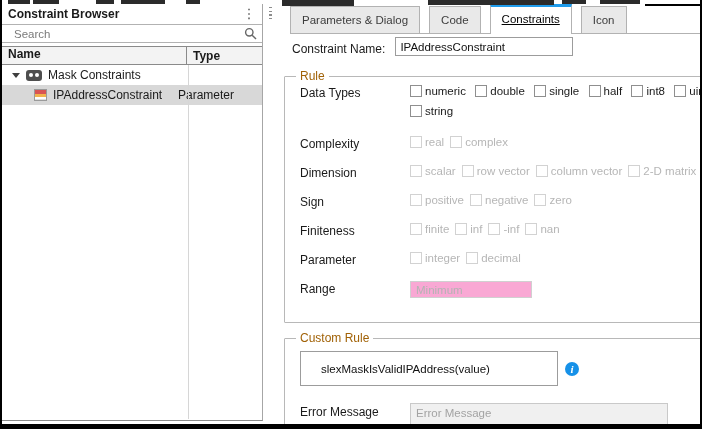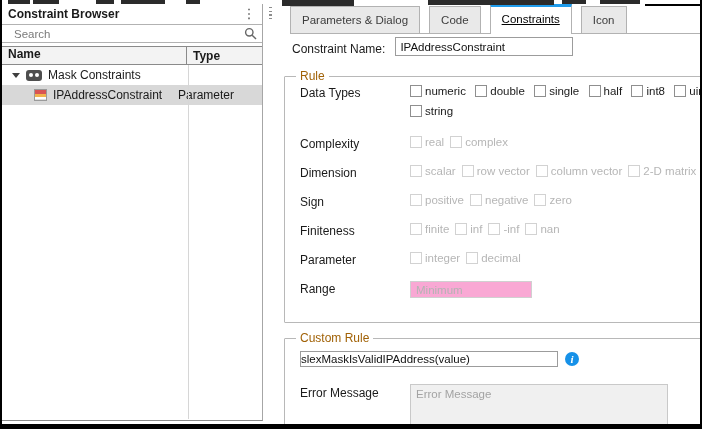--- a/index.html
+++ b/index.html
@@ -72,22 +72,22 @@
   .cbi{display:inline-flex;align-items:center;margin-right:6px;}
   .cb{width:12px;height:12px;box-sizing:border-box;border:1px solid #8f8f8f;background:#fff;margin-right:3px;flex:none;}
   .cbl{font-size:11.5px;color:#1a1a1a;}
   .dis .cb{border-color:#d2d2d2;}
   .dis .cbl{color:#b6b6b6;}
   .rinput{width:122px;height:17px;box-sizing:border-box;border:1px solid #d0d0d0;background:#f9a8d4;
           font-family:"Liberation Sans",sans-serif;font-size:11.5px;padding:0 5px;color:#666;margin-right:13px;outline:none;}
   .rinput::placeholder{color:#b3b3b3;}
   .exp-row{display:flex;align-items:center;margin-top:4px;white-space:nowrap;}
   .exp-label{width:110px;flex:none;}
-  .exp-input{width:258px;height:16px;box-sizing:border-box;border:1px solid #9c9c9c;
-             font-family:"Liberation Sans",sans-serif;font-size:11.5px;padding:0 0;color:#111;outline:none;}
+  .exp-input{width:258px;height:35px;box-sizing:border-box;border:1px solid #9c9c9c;
+             font-family:"Liberation Sans",sans-serif;font-size:11.5px;padding:0 20px;color:#111;outline:none;}
   .info-ico{width:14px;height:14px;border-radius:50%;background:var(--info_icon,#1691e8);color:#fff;
             font-family:"Liberation Serif",serif;font-style:italic;font-weight:bold;font-size:11px;
             line-height:14px;text-align:center;margin-left:7px;flex:none;cursor:pointer;}
   .err-row{display:flex;align-items:flex-start;margin-top:17px;}
   .err-label{width:110px;flex:none;padding-top:2px;}
   .err-area{width:258px;height:70px;box-sizing:border-box;border:1px solid #c9c9c9;background:#f0f0f0;
             font-family:"Liberation Sans",sans-serif;font-size:11.5px;padding:3px 5px;resize:none;outline:none;color:#555;}
   .err-area::placeholder{color:#a3a3a3;}
 </style>
 </head>

